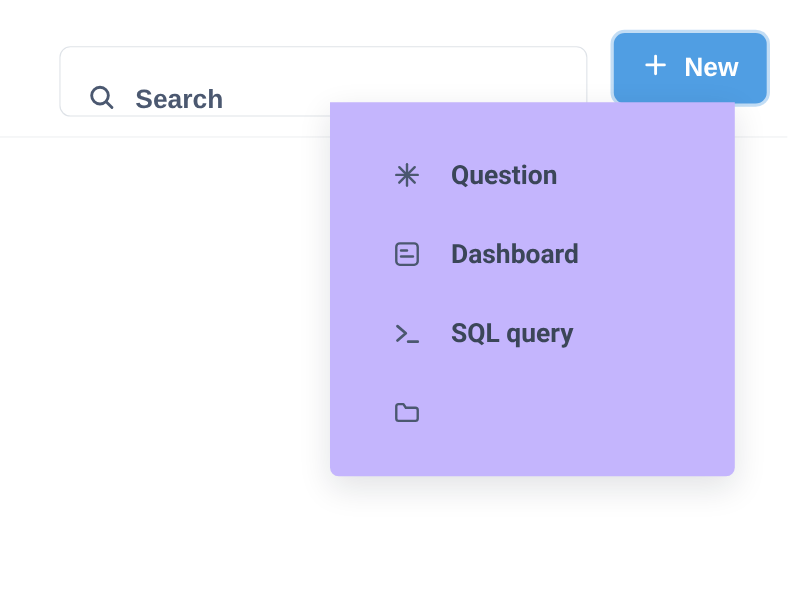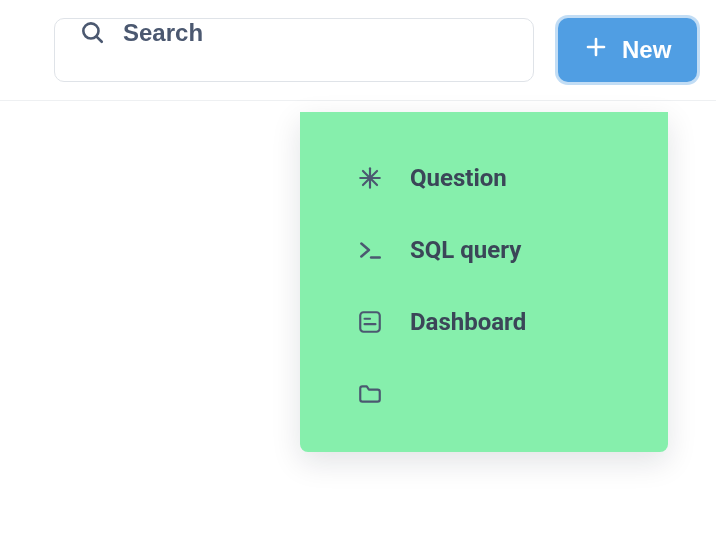--- a/index.html
+++ b/index.html
@@ -17,27 +17,28 @@
       gap: 24px;
       padding: 18px 16px 18px 54px;
       border-bottom: 1px solid #eef0f2;
     }
     .search-wrap {
       flex: 1;
       max-width: 480px;
     }
     .search {
       display: flex;
-      align-items: flex-start;
+      align-items: flex-end;
       gap: 18px;
       height: 64px;
       border: 1px solid #dfe3e8;
       border-radius: 10px;
       padding: 0 24px;
       background: #fff;
+      margin-top: 24px;
     }
     .search svg { flex: 0 0 auto; }
     .search input {
       border: none;
       outline: none;
       font-size: 24px;
       font-weight: 600;
       color: #3b4658;
       background: transparent;
       width: 100%;
@@ -58,24 +59,24 @@
       font-size: 24px;
       font-weight: 700;
       border: none;
       cursor: pointer;
       box-shadow: 0 0 0 3px rgba(80,158,227,0.35);
     }
     .new-btn svg { flex: 0 0 auto; }
 
     .dropdown {
       position: absolute;
-      top: 112px;
+      top: 93px;
       left: 300px;
       width: 368px;
-      background: #86efac;
+      background: #c4b5fd;
       border-radius: 0 0 8px 8px;
       box-shadow: 0 10px 30px rgba(15, 25, 45, 0.12);
       padding: 30px 0 22px 0;
     }
     .menu-item {
       display: flex;
       align-items: center;
       gap: 26px;
       padding: 22px 56px;
       cursor: pointer;
@@ -129,37 +130,37 @@
         <line x1="3" y1="12" x2="21" y2="12"></line>
         <line x1="5.5" y1="5.5" x2="18.5" y2="18.5"></line>
         <line x1="18.5" y1="5.5" x2="5.5" y2="18.5"></line>
       </svg>
     </span>
     <span class="menu-label">Question</span>
   </div>
 
   <div class="menu-item">
     <span class="menu-icon">
-      <svg width="26" height="26" viewBox="0 0 24 24" fill="none" stroke="#4b5870" stroke-width="2.3" stroke-linecap="round" stroke-linejoin="round">
-        <polyline points="4,6 11,12 4,18"></polyline>
-        <line x1="13" y1="19" x2="21" y2="19"></line>
-      </svg>
-    </span>
-    <span class="menu-label">SQL query</span>
-  </div>
-
-  <div class="menu-item">
-    <span class="menu-icon">
       <svg width="26" height="26" viewBox="0 0 24 24" fill="none" stroke="#4b5870" stroke-width="2" stroke-linecap="round">
         <rect x="3" y="3" width="18" height="18" rx="3"></rect>
         <line x1="7" y1="9" x2="12" y2="9"></line>
         <line x1="7" y1="14" x2="17" y2="14"></line>
       </svg>
     </span>
     <span class="menu-label">Dashboard</span>
+  </div>
+
+  <div class="menu-item">
+    <span class="menu-icon">
+      <svg width="26" height="26" viewBox="0 0 24 24" fill="none" stroke="#4b5870" stroke-width="2.3" stroke-linecap="round" stroke-linejoin="round">
+        <polyline points="4,6 11,12 4,18"></polyline>
+        <line x1="13" y1="19" x2="21" y2="19"></line>
+      </svg>
+    </span>
+    <span class="menu-label">SQL query</span>
   </div>
 
   <div class="menu-item">
     <span class="menu-icon">
       <svg width="26" height="26" viewBox="0 0 24 24" fill="none" stroke="#4b5870" stroke-width="2" stroke-linecap="round" stroke-linejoin="round">
         <path d="M3 7 a2 2 0 0 1 2-2 h4 l2 3 h8 a2 2 0 0 1 2 2 v7 a2 2 0 0 1-2 2 H5 a2 2 0 0 1-2-2 Z"></path>
       </svg>
     </span>
   </div>
 

